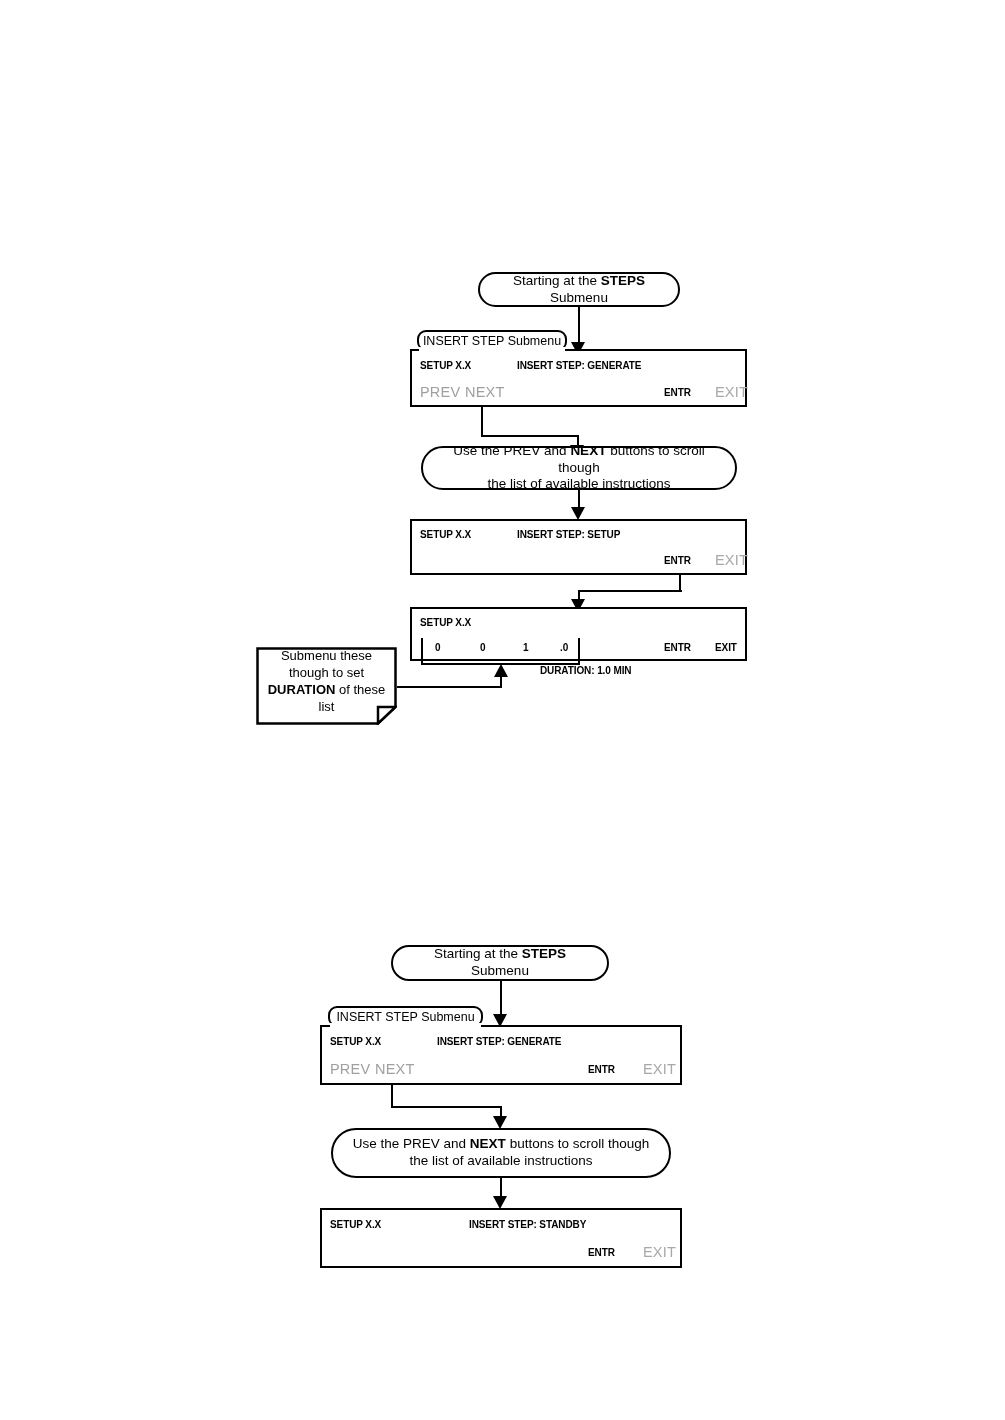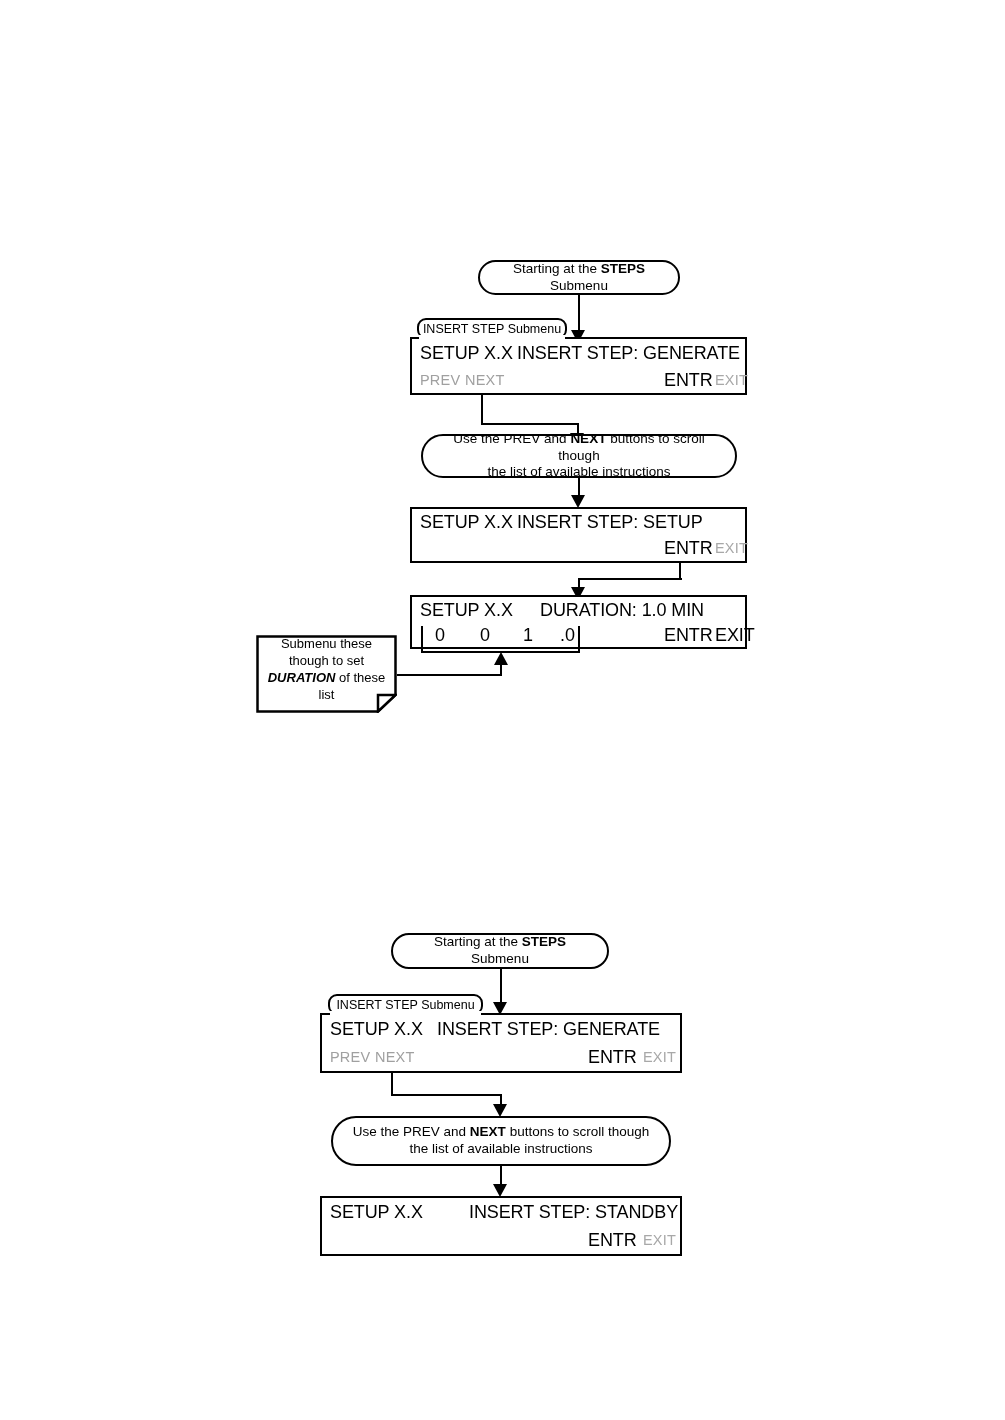--- a/index.html
+++ b/index.html
@@ -11,21 +11,21 @@
     width: 1005px;
     height: 1420px;
     position: relative;
     font-family: "Liberation Sans", sans-serif;
     color: #000000;
     overflow: hidden;
   }
 
   .page {
     position: absolute;
-    left: 0; top: 4px;
+    left: 0; top: 16px;
     width: 1005px;
     height: 1352px;
   }
 
   
   .diagram {
     position: absolute;
   }
 
   
@@ -58,22 +58,22 @@
     left: 0;
     width: 100%;
     height: 50%;
     box-sizing: border-box;
   }
   .lcd-row.top { top: 0; }
   .lcd-row.bottom { top: 50%; }
 
   .lcd-cell {
     position: absolute;
-    font-size: 18px;
-    font-weight: normal;
+    font-size: 10px;
+    font-weight: bold;
     letter-spacing: -0.1px;
     white-space: nowrap;
     top: 50%;
     transform: translateY(-50%);
   }
   .lcd-cell.dim {
     color: #a0a0a0;
     font-weight: normal;
     font-size: 14.5px;
     letter-spacing: 0.2px;
@@ -119,21 +119,21 @@
   }
   .note-body {
     position: absolute;
     inset: 0;
     display: flex;
     align-items: center;
     justify-content: center;
     padding: 2px 6px 10px 6px;
     box-sizing: border-box;
   }
-  .note b { font-weight: bold; font-style: italic; }
+  .note b { font-weight: bold; }
 
   
   .vline {
     position: absolute;
     width: 0;
     border-left: 2.5px solid #000;
   }
   .hline {
     position: absolute;
     height: 0;
@@ -222,21 +222,21 @@
     </div>
 
     <div class="vline" style="left:679px; top:559px; height:17px;"></div>
     <div class="hline" style="left:578px; top:574px; width:104px;"></div>
     <div class="vline" style="left:578px; top:574px; height:14px;"></div>
     <div class="arrow-down" style="left:571px; top:583px;"></div>
 
     <div class="lcd" style="left:410px; top:591px; width:337px; height:54px;">
       <div class="lcd-row top">
         <span class="lcd-cell" style="left:8px;">SETUP X.X</span>
-        <span class="lcd-cell" style="left:128px;">DURATION: 1.0 MIN</span>
+        <span class="lcd-cell" style="left:128px;margin-top:48px;">DURATION: 1.0 MIN</span>
       </div>
       <div class="lcd-row bottom">
         <span class="lcd-cell" style="left:23px;">0</span>
         <span class="lcd-cell" style="left:68px;">0</span>
         <span class="lcd-cell" style="left:111px;">1</span>
         <span class="lcd-cell" style="left:148px;">.0</span>
         <span class="lcd-cell" style="left:252px;">ENTR</span>
         <span class="lcd-cell" style="left:303px;">EXIT</span>
       </div>
     </div>

